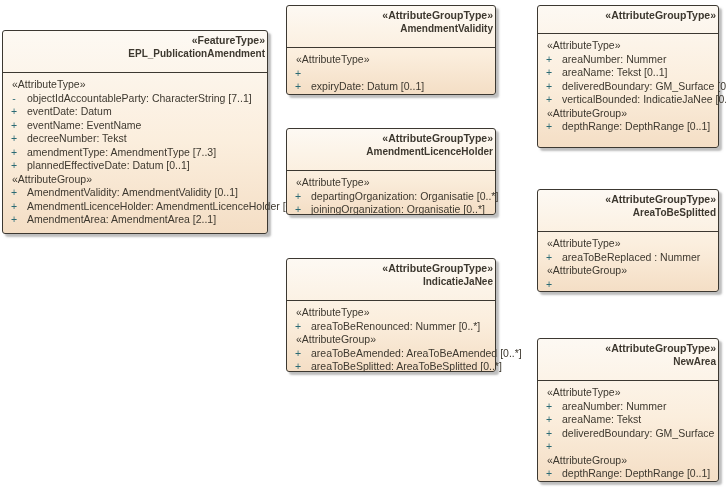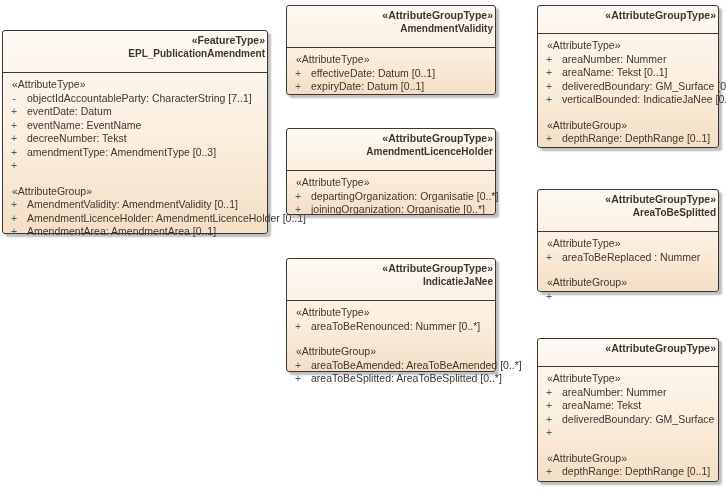--- a/index.html
+++ b/index.html
@@ -14,21 +14,21 @@
     box-shadow:3px 3px 2px rgba(125,125,125,0.5);
     color:#3d382f;
   }
   .uml-header {
     border-bottom:1px solid #3c3831;
     text-align:right; padding:3px 2px 11px 2px;
   }
   .hdr-stereotype { font-size:10.5px; font-weight:bold; line-height:13px; }
   .hdr-name { font-size:10px; font-weight:bold; line-height:14px; }
   .uml-body { padding:5px 2px 3px 0; }
-  .uml-section + .uml-section { margin-top:12px; }
+  .uml-section + .uml-section { margin-top:0; }
   .sec-stereotype { font-weight:normal; font-size:10.5px; padding-left:9px; line-height:13.5px; }
   .attr-row { font-size:10.5px; line-height:13.5px; white-space:nowrap; display:flex; }
   .attr-vis { color:#2a6a74; flex:none; width:12px; padding-left:5px; text-align:center; }
   .attr-text { padding-left:7px; }
 
   
   #box-epl-publication-amendment { left:2px;   top:30px;  width:266px; height:204px; }
   #box-amendment-validity        { left:286px; top:5px;   width:210px; height:90px;  }
   #box-amendment-licence-holder  { left:286px; top:128px; width:210px; height:87px;  }
   #box-amendment-area            { left:286px; top:258px; width:210px; height:114px; }
@@ -59,54 +59,54 @@
           <div class="attr-row">
             <span class="attr-vis">+</span>
             <span class="attr-text">eventName: EventName</span>
           </div>
           <div class="attr-row">
             <span class="attr-vis">+</span>
             <span class="attr-text">decreeNumber: Tekst</span>
           </div>
           <div class="attr-row">
             <span class="attr-vis">+</span>
-            <span class="attr-text">amendmentType: AmendmentType [0..3]</span>
-          </div>
-          <div class="attr-row">
-            <span class="attr-vis">+</span>
+            <span class="attr-text">amendmentType: AmendmentType [7..3]</span>
+          </div>
+          <div class="attr-row">
+            <span class="attr-vis">+</span>
+            <span class="attr-text">plannedEffectiveDate: Datum [0..1]</span>
           </div>
         </div>
         <div class="uml-section">
           <div class="sec-stereotype">«AttributeGroup»</div>
           <div class="attr-row">
             <span class="attr-vis">+</span>
             <span class="attr-text">AmendmentValidity: AmendmentValidity [0..1]</span>
           </div>
           <div class="attr-row">
             <span class="attr-vis">+</span>
             <span class="attr-text">AmendmentLicenceHolder: AmendmentLicenceHolder [0..1]</span>
           </div>
           <div class="attr-row">
             <span class="attr-vis">+</span>
-            <span class="attr-text">AmendmentArea: AmendmentArea [0..1]</span>
+            <span class="attr-text">AmendmentArea: AmendmentArea [2..1]</span>
           </div>
         </div>
       </div>
     </div>
     <div class="uml-box" id="box-amendment-validity">
       <div class="uml-header">
         <div class="hdr-stereotype">«AttributeGroupType»</div>
         <div class="hdr-name">AmendmentValidity</div>
       </div>
       <div class="uml-body">
         <div class="uml-section">
           <div class="sec-stereotype">«AttributeType»</div>
           <div class="attr-row">
             <span class="attr-vis">+</span>
-            <span class="attr-text">effectiveDate: Datum [0..1]</span>
           </div>
           <div class="attr-row">
             <span class="attr-vis">+</span>
             <span class="attr-text">expiryDate: Datum [0..1]</span>
           </div>
         </div>
       </div>
     </div>
     <div class="uml-box" id="box-amendment-licence-holder">
       <div class="uml-header">
@@ -203,20 +203,21 @@
           <div class="sec-stereotype">«AttributeGroup»</div>
           <div class="attr-row">
             <span class="attr-vis">+</span>
           </div>
         </div>
       </div>
     </div>
     <div class="uml-box" id="box-new-area">
       <div class="uml-header">
         <div class="hdr-stereotype">«AttributeGroupType»</div>
+        <div class="hdr-name">NewArea</div>
       </div>
       <div class="uml-body">
         <div class="uml-section">
           <div class="sec-stereotype">«AttributeType»</div>
           <div class="attr-row">
             <span class="attr-vis">+</span>
             <span class="attr-text">areaNumber: Nummer</span>
           </div>
           <div class="attr-row">
             <span class="attr-vis">+</span>

